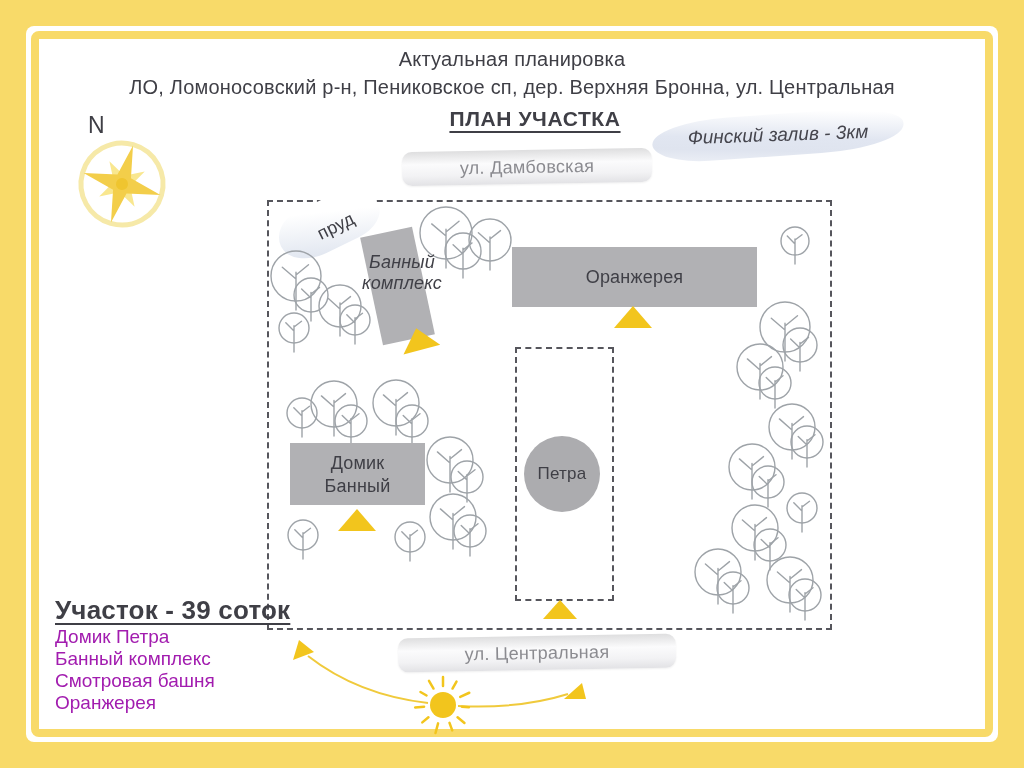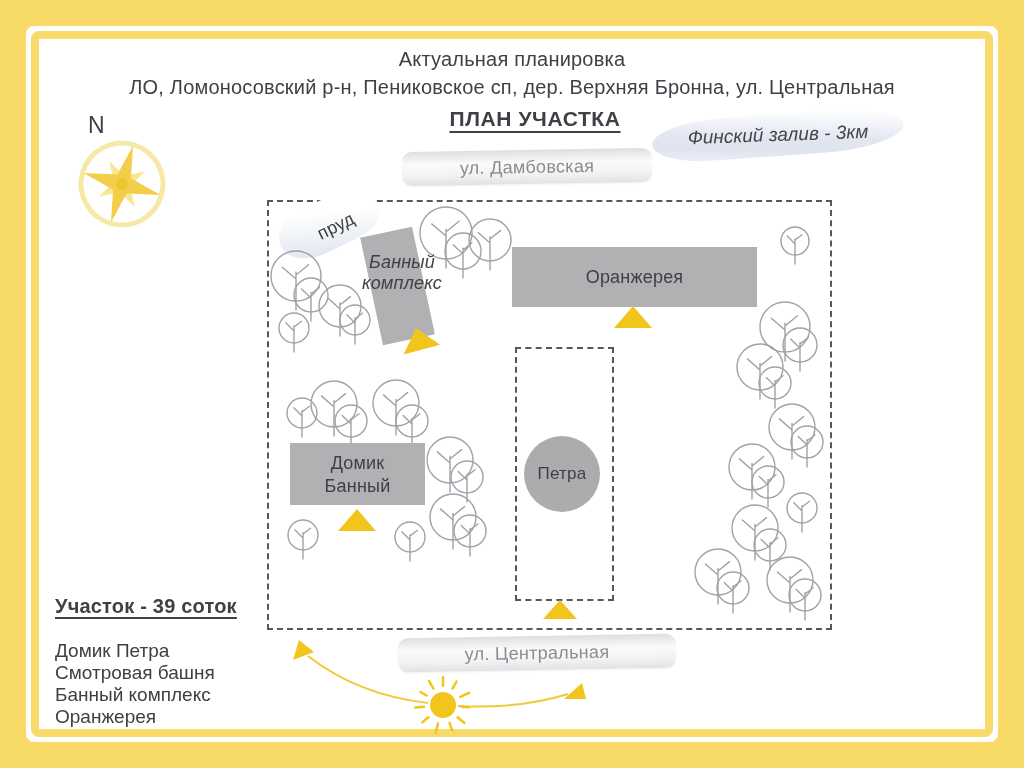--- a/index.html
+++ b/index.html
@@ -82,22 +82,22 @@
   .m-orangery{left:614px;top:306px;}
   .m-house{left:338px;top:509px;}
   .m-tower{left:543px;top:600px;border-left-width:17px;border-right-width:17px;border-bottom-width:19px;}
 
   
   .svg-layer{position:absolute;left:0;top:0;width:1024px;height:768px;pointer-events:none;}
   #tree-layer g{fill:none;stroke:var(--tree-stroke,#9EA3A8);stroke-width:1.4;stroke-linecap:round;}
 
   
   .legend{position:absolute;left:55px;top:595px;}
-  .legend-title{font-size:20px;font-weight:700;text-decoration:underline;text-underline-offset:4px;margin-bottom:22px;letter-spacing:.2px;}
-  .legend-item{font-size:19px;line-height:22px;color:#404040;}
+  .legend-title{font-size:26px;font-weight:700;text-decoration:underline;text-underline-offset:4px;margin-bottom:0;letter-spacing:.2px;}
+  .legend-item{font-size:19px;line-height:22px;color:#a21caf;}
 </style>
 </head>
 <body style="--frame-yellow: #F8DA69; --accent-gold: #F2C51D; --building-grey: #B1B1B4; --text-dark: #3F3F46; --street-text: #8B8B90; --tree-stroke: #9EA3A8; --pond-blue: #E3E8F1; --dash-border: #56565C;">
 
 <div class="white-gap"></div>
 <div class="inner-border"></div>
 
 <div class="canvas">
 
   <div class="h-line h2">ЛО, Ломоносовский р-н, Пениковское сп, дер. Верхняя Бронна, ул. Центральная</div>
@@ -293,22 +293,22 @@
   <div class="bldg-label lbl-tower">Петра</div>
 
   <div class="marker m-bath"></div>
   <div class="marker m-orangery"></div>
   <div class="marker m-house"></div>
   <div class="marker m-tower"></div>
 
   <div class="legend">
     <div class="legend-title">Участок - 39 соток</div>
     <div class="legend-item">Домик Петра</div>
+    <div class="legend-item">Банный комплекс</div>
     <div class="legend-item">Смотровая башня</div>
-    <div class="legend-item">Банный комплекс</div>
     <div class="legend-item">Оранжерея</div>
   </div>
 
   <svg class="svg-layer" viewBox="0 0 1024 768">
     <g>
       <path d="M 428,703 Q 358,695 308,656" fill="none" stroke="#F0CA3C" stroke-width="2"></path>
       <polygon points="293,660 299,640 314,652" fill="#F2C51D"></polygon>
     </g>
     <g>
       <path d="M 458,706 Q 520,709 568,694" fill="none" stroke="#F0CA3C" stroke-width="2"></path>

